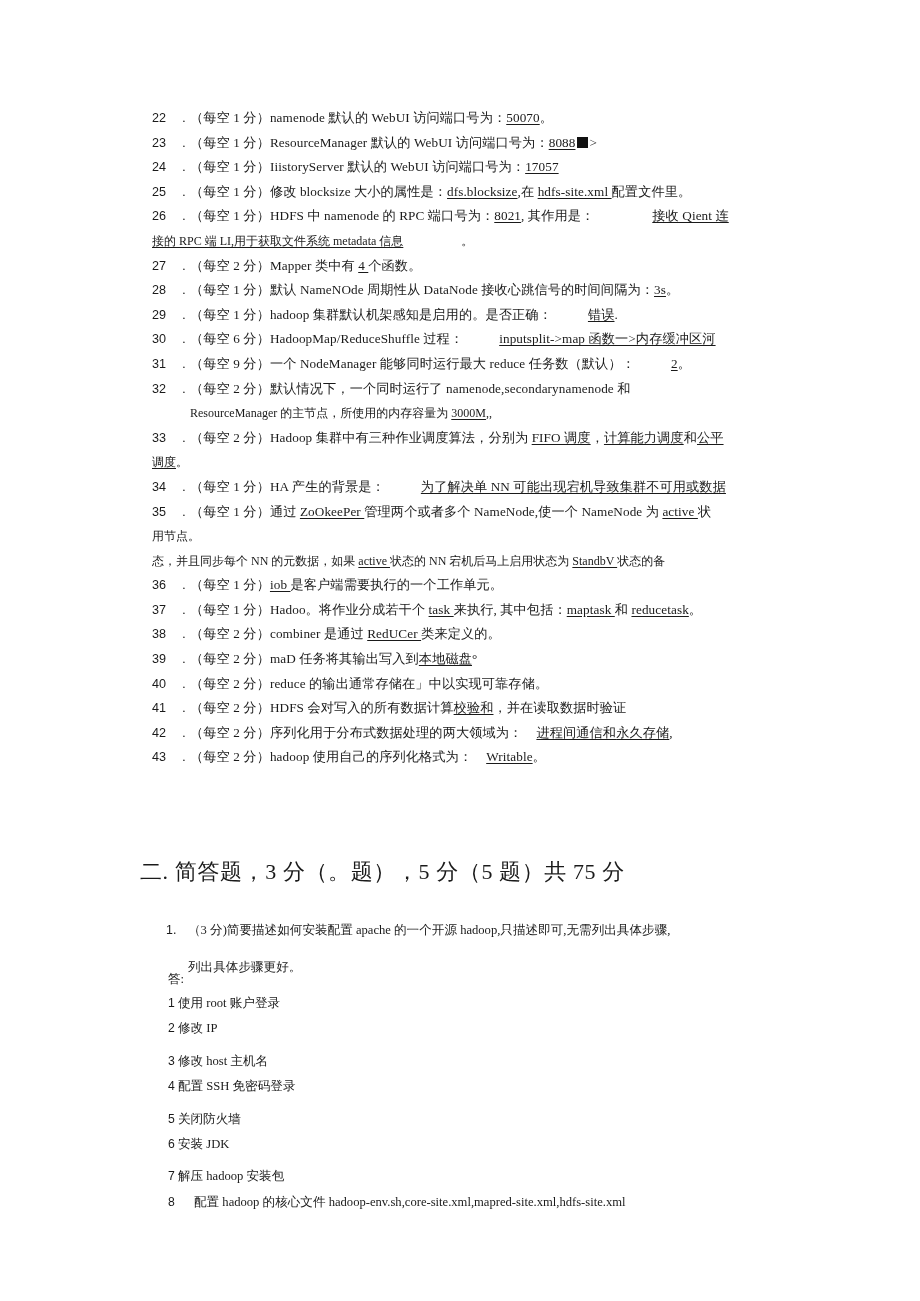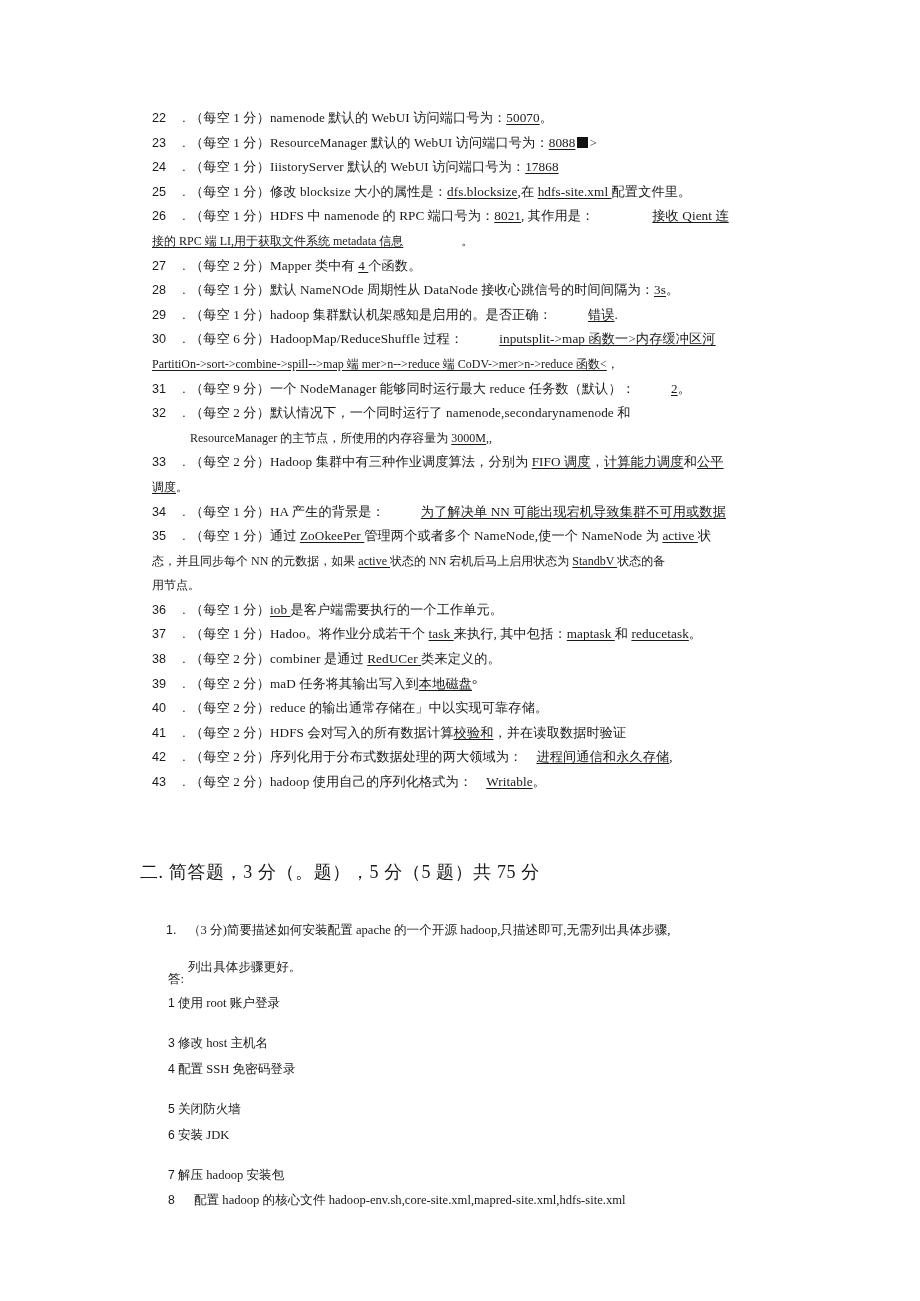--- a/index.html
+++ b/index.html
@@ -86,21 +86,21 @@
     background: #111;
     vertical-align: -1px;
     margin: 0 1px 0 2px;
   }
 
   
   .section-head {
     position: absolute;
     left: 140px;
     top: 858px;
-    font-size: 18px;
+    font-size: 22px;
     line-height: 28px;
     letter-spacing: 0.6px;
     font-family: "Liberation Serif", serif;
   }
 
   
   .sub-q {
     position: absolute;
     left: 166px;
     top: 918px;
@@ -133,21 +133,21 @@
     font-size: 12.6px;
   }
   .ans-label {
     line-height: 24px;
   }
   .ans-line {
     line-height: 25.4px;
     white-space: nowrap;
   }
   .ans-line.sp {
-    margin-top: 15px;
+    margin-top: 7px;
   }
   .ans-idx {
     font-family: "Liberation Sans", sans-serif;
     font-size: 12.2px;
   }
   .ans-idx.wide {
     display: inline-block;
     min-width: 26px;
   }
 </style>
@@ -163,21 +163,21 @@
         <span class="q-body"><span>（每空 1 分）namenode 默认的 WebUI 访问端口号为：</span><span class="u">50070</span><span>。</span></span>
       </div>
       <div class="q-row">
         <span class="q-num">23</span>
         <span class="q-dot">.</span>
         <span class="q-body"><span>（每空 1 分）ResourceManager 默认的 WebUI 访问端口号为：</span><span class="u">8088</span><span class="blackbox"></span><span>&gt;</span></span>
       </div>
       <div class="q-row">
         <span class="q-num">24</span>
         <span class="q-dot">.</span>
-        <span class="q-body"><span>（每空 1 分）IiistoryServer 默认的 WebUI 访问端口号为：</span><span class="u">17868</span></span>
+        <span class="q-body"><span>（每空 1 分）IiistoryServer 默认的 WebUI 访问端口号为：</span><span class="u">17057</span></span>
       </div>
       <div class="q-row">
         <span class="q-num">25</span>
         <span class="q-dot">.</span>
         <span class="q-body"><span>（每空 1 分）修改 blocksize 大小的属性是：</span><span class="u">dfs.blocksize</span><span>,在 </span><span class="u">hdfs-site.xml </span><span>配置文件里。</span></span>
       </div>
       <div class="q-row">
         <span class="q-num">26</span>
         <span class="q-dot">.</span>
         <span class="q-body"><span>（每空 1 分）HDFS 中 namenode 的 RPC 端口号为：</span><span class="u">8021</span><span>, 其作用是：</span><span class="gap-lg"></span><span class="u">接收 Qient 连</span></span>
@@ -196,21 +196,20 @@
       <div class="q-row">
         <span class="q-num">29</span>
         <span class="q-dot">.</span>
         <span class="q-body"><span>（每空 1 分）hadoop 集群默认机架感知是启用的。是否正确：</span><span class="gap"></span><span class="u">错误</span><span>.</span></span>
       </div>
       <div class="q-row">
         <span class="q-num">30</span>
         <span class="q-dot">.</span>
         <span class="q-body"><span>（每空 6 分）HadoopMap/ReduceShuffle 过程：</span><span class="gap"></span><span class="u">inputsplit-&gt;map 函数一&gt;内存缓冲区河</span></span>
       </div>
-      <div class="q-cont"><span class="u">PartitiOn-&gt;sort-&gt;combine-&gt;spill--&gt;map 端 mer&gt;n--&gt;reduce 端 CoDV-&gt;mer&gt;n-&gt;reduce 函数&lt;</span><span>，</span></div>
       <div class="q-row">
         <span class="q-num">31</span>
         <span class="q-dot">.</span>
         <span class="q-body"><span>（每空 9 分）一个 NodeManager 能够同时运行最大 reduce 任务数（默认）：</span><span class="gap"></span><span class="u">2</span><span>。</span></span>
       </div>
       <div class="q-row">
         <span class="q-num">32</span>
         <span class="q-dot">.</span>
         <span class="q-body"><span>（每空 2 分）默认情况下，一个同时运行了 namenode,secondarynamenode 和</span></span>
       </div>
@@ -224,22 +223,22 @@
       <div class="q-row">
         <span class="q-num">34</span>
         <span class="q-dot">.</span>
         <span class="q-body"><span>（每空 1 分）HA 产生的背景是：</span><span class="gap"></span><span class="u">为了解决单 NN 可能出现宕机导致集群不可用或数据</span></span>
       </div>
       <div class="q-row">
         <span class="q-num">35</span>
         <span class="q-dot">.</span>
         <span class="q-body"><span>（每空 1 分）通过 </span><span class="u">ZoOkeePer </span><span>管理两个或者多个 NameNode,使一个 NameNode 为 </span><span class="u">active </span><span>状</span></span>
       </div>
+      <div class="q-cont"><span>用节点。</span></div>
       <div class="q-cont"><span>态，并且同步每个 NN 的元数据，如果 </span><span class="u">active </span><span>状态的 NN 宕机后马上启用状态为 </span><span class="u">StandbV </span><span>状态的备</span></div>
-      <div class="q-cont"><span>用节点。</span></div>
       <div class="q-row">
         <span class="q-num">36</span>
         <span class="q-dot">.</span>
         <span class="q-body"><span>（每空 1 分）</span><span class="u">iob </span><span>是客户端需要执行的一个工作单元。</span></span>
       </div>
       <div class="q-row">
         <span class="q-num">37</span>
         <span class="q-dot">.</span>
         <span class="q-body"><span>（每空 1 分）Hadoo。将作业分成若干个 </span><span class="u">task </span><span>来执行, 其中包括：</span><span class="u">maptask </span><span>和 </span><span class="u">reducetask</span><span>。</span></span>
       </div>
@@ -282,20 +281,21 @@
       <span class="sq-num">1.</span>
       <span class="sq-body">（3 分)简要描述如何安装配置 apache 的一个开源 hadoop,只描述即可,无需列出具体步骤,</span>
     </div>
     <div class="sq-cont">列出具体步骤更好。</div>
   </div>
 
   <div class="answer-block">
     <div class="ans-label">答:</div>
     <div>
         <div class="ans-line"><span class="ans-idx">1</span><span> 使用 root 账户登录</span></div>
+        <div class="ans-line"><span class="ans-idx">2</span><span> 修改 IP</span></div>
         <div class="ans-line sp"><span class="ans-idx">3</span><span> 修改 host 主机名</span></div>
         <div class="ans-line"><span class="ans-idx">4</span><span> 配置 SSH 免密码登录</span></div>
         <div class="ans-line sp"><span class="ans-idx">5</span><span> 关闭防火墙</span></div>
         <div class="ans-line"><span class="ans-idx">6</span><span> 安装 JDK</span></div>
         <div class="ans-line sp"><span class="ans-idx">7</span><span> 解压 hadoop 安装包</span></div>
         <div class="ans-line"><span class="ans-idx wide">8</span><span>配置 hadoop 的核心文件 hadoop-env.sh,core-site.xml,mapred-site.xml,hdfs-site.xml</span></div>
       </div>
   </div>
 
 </div>

